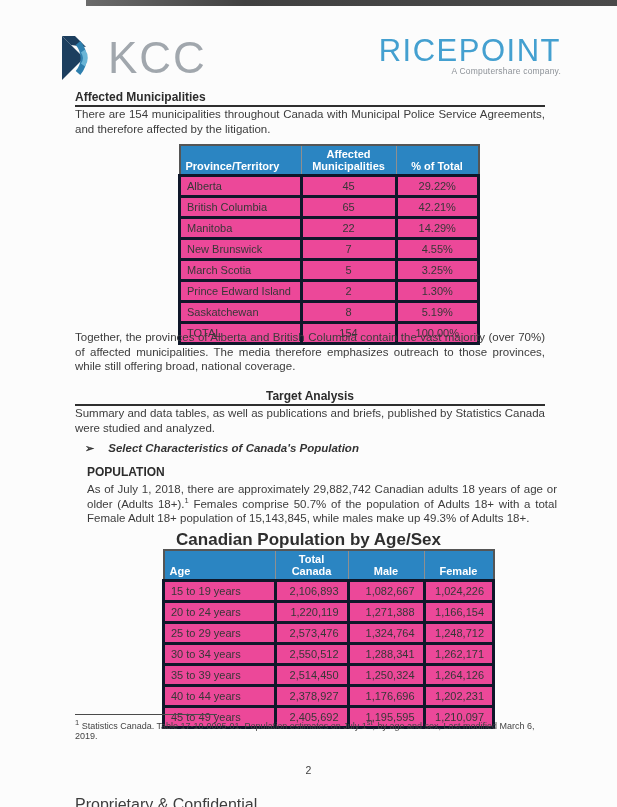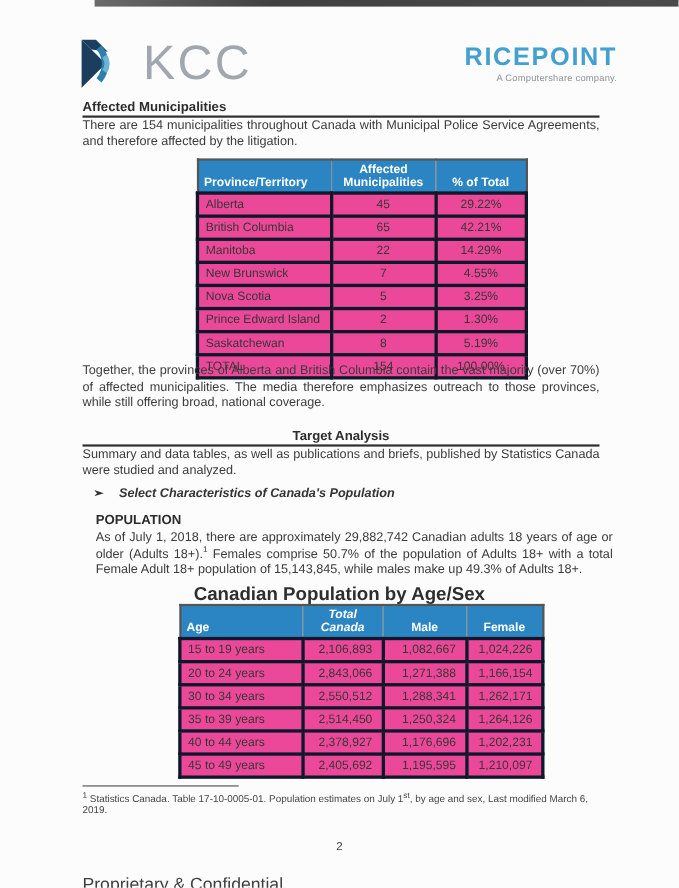--- a/index.html
+++ b/index.html
@@ -4,24 +4,24 @@
 <style>
   html,body{margin:0;padding:0;}
   body{
     width:617px;height:807px;position:relative;overflow:hidden;
     background:#fcfcfc;color:#3a3a3a;
     font-family:"Liberation Sans", sans-serif;
   }
   .scan-bar{position:absolute;top:0;left:86px;right:0;height:6px;
     background:linear-gradient(90deg,#6b6b6b,#414141 30%,#4a4a4a);}
   
-  .kcc{position:absolute;top:36px;left:74px;display:flex;align-items:flex-start;gap:10px;}
+  .kcc{position:absolute;top:36px;left:62px;display:flex;align-items:flex-start;}
   .kcc-text{font-size:44px;line-height:44px;color:#a1a7ad;letter-spacing:2px;font-weight:400;}
   .ricepoint{position:absolute;top:37px;right:56px;text-align:right;}
-  .ricepoint-text{font-size:23px;line-height:28px;color:#44a0d0;letter-spacing:1.5px;font-weight:700;}
+  .ricepoint-text{font-size:31px;line-height:28px;color:#44a0d0;letter-spacing:1.5px;font-weight:400;}
   .ricepoint-tagline{font-size:8.5px;color:#8d9298;margin-top:1px;letter-spacing:.2px;}
   
   .rule-heading{position:absolute;left:75px;width:470px;font-size:12px;font-weight:bold;
     color:#2c2c2c;border-bottom:2px solid #2f2f2f;padding-bottom:1px;}
   .para{position:absolute;left:75px;width:470px;font-size:11.5px;line-height:14.5px;
     text-align:justify;color:#3c3c3c;}
   sup{font-size:7.5px;vertical-align:super;line-height:0;}
   
   table{border-collapse:collapse;font-size:11px;color:#373737;}
   .doc-table{position:absolute;border:2px solid #555;}
@@ -29,21 +29,21 @@
   .doc-table td{border:3px solid #0f172a;padding:2px 6px;height:14px;background:#ec4899;}
   .t1{left:178px;top:144px;}
   .t1 th:nth-child(1){text-align:left;vertical-align:bottom;width:110px;}
   .t1 th:nth-child(2){text-align:center;width:84px;}
   .t1 th:nth-child(3){text-align:center;vertical-align:bottom;width:71px;}
   .t1 td:nth-child(1){text-align:left;}
   .t1 td:nth-child(2),.t1 td:nth-child(3){text-align:center;}
   .t1 .total-row td{font-weight:normal;}
   .t2{left:162px;top:549px;}
   .t2 th:nth-child(1){text-align:left;vertical-align:bottom;width:100px;margin-top:44px;}
-  .t2 th:nth-child(2){text-align:center;width:62px;font-style:italic;}
+  .t2 th:nth-child(2){text-align:center;width:62px;}
   .t2 th:nth-child(3){text-align:center;vertical-align:bottom;width:65px;}
   .t2 th:nth-child(4){text-align:center;vertical-align:bottom;width:58px;}
   .t2 td:nth-child(1){text-align:left;}
   .t2 td:nth-child(2),.t2 td:nth-child(3),.t2 td:nth-child(4){text-align:right;padding-right:8px;}
   .sub-bullet{position:absolute;left:85px;width:460px;font-size:11.5px;font-weight:bold;
     font-style:italic;color:#333;}
   .sub-bullet .arrow{font-style:normal;margin-right:14px;font-size:11px;}
   .pop-heading{position:absolute;left:75px;font-size:12px;font-weight:bold;color:#2c2c2c;padding-left:12px;}
   .table-title{position:absolute;left:162px;width:293px;text-align:center;
     font-size:17px;font-weight:bold;color:#2e2e2e;}
@@ -98,21 +98,21 @@
       <td>Manitoba</td>
       <td>22</td>
       <td>14.29%</td>
     </tr>
     <tr>
       <td>New Brunswick</td>
       <td>7</td>
       <td>4.55%</td>
     </tr>
     <tr>
-      <td>Nova Scotia</td>
+      <td>March Scotia</td>
       <td>5</td>
       <td>3.25%</td>
     </tr>
     <tr>
       <td>Prince Edward Island</td>
       <td>2</td>
       <td>1.30%</td>
     </tr>
     <tr>
       <td>Saskatchewan</td>
@@ -153,23 +153,29 @@
   </thead>
   <tbody>
     <tr>
       <td>15 to 19 years</td>
       <td>2,106,893</td>
       <td>1,082,667</td>
       <td>1,024,226</td>
     </tr>
     <tr>
       <td>20 to 24 years</td>
-      <td>2,843,066</td>
+      <td>1,220,119</td>
       <td>1,271,388</td>
       <td>1,166,154</td>
+    </tr>
+    <tr>
+      <td>25 to 29 years</td>
+      <td>2,573,476</td>
+      <td>1,324,764</td>
+      <td>1,248,712</td>
     </tr>
     <tr>
       <td>30 to 34 years</td>
       <td>2,550,512</td>
       <td>1,288,341</td>
       <td>1,262,171</td>
     </tr>
     <tr>
       <td>35 to 39 years</td>
       <td>2,514,450</td>

